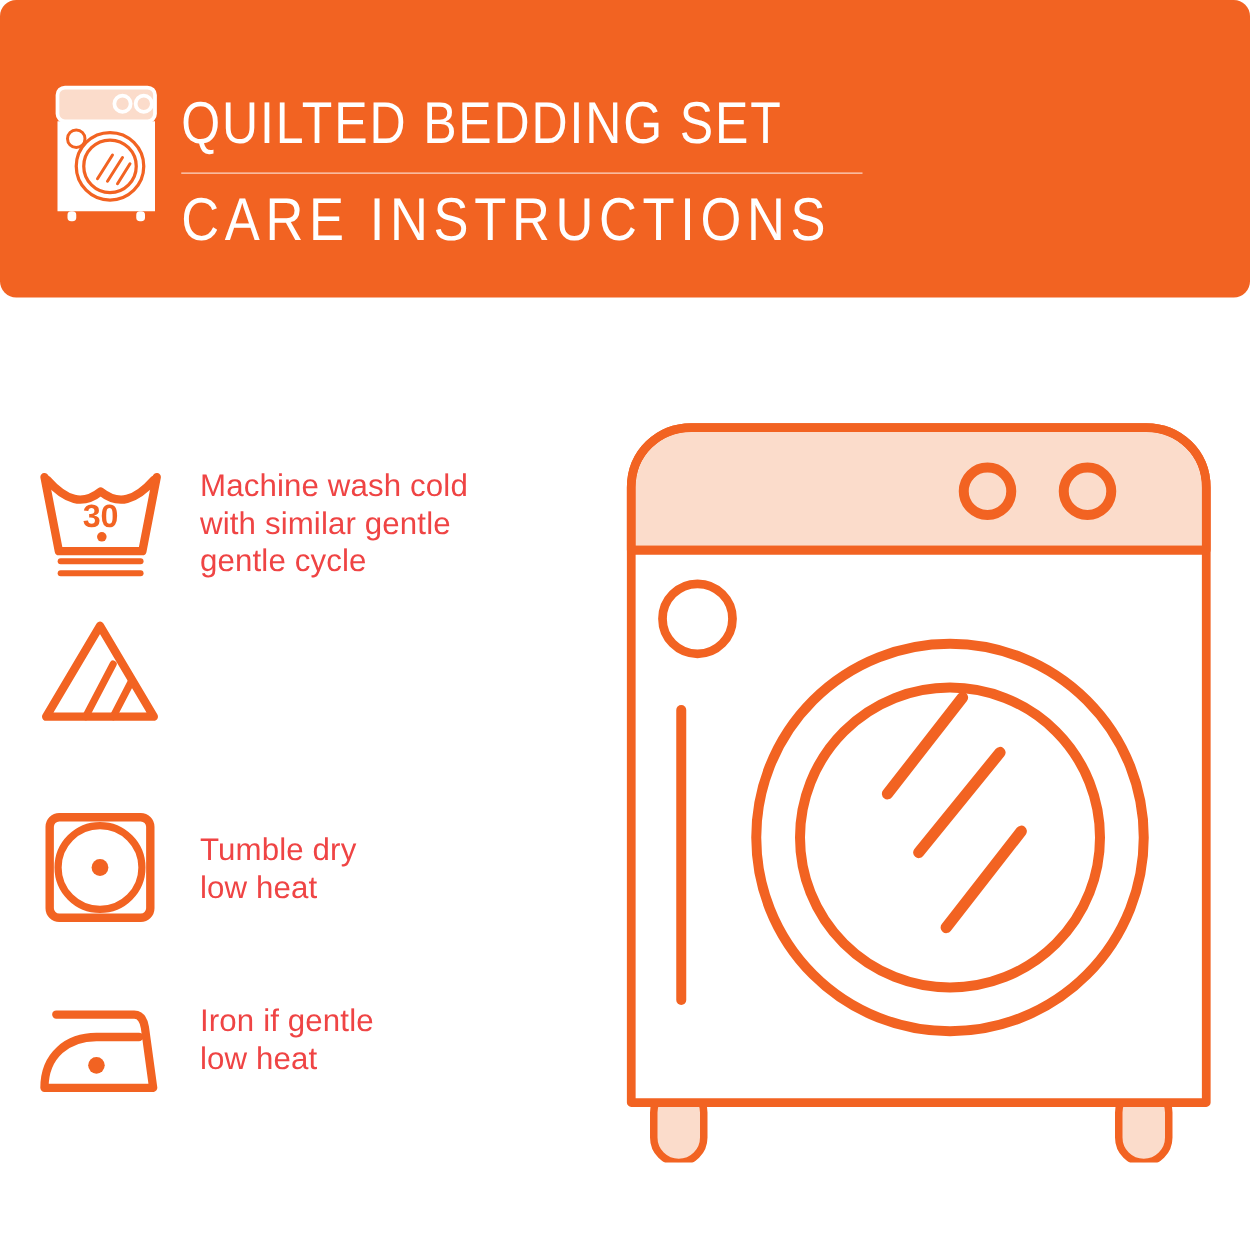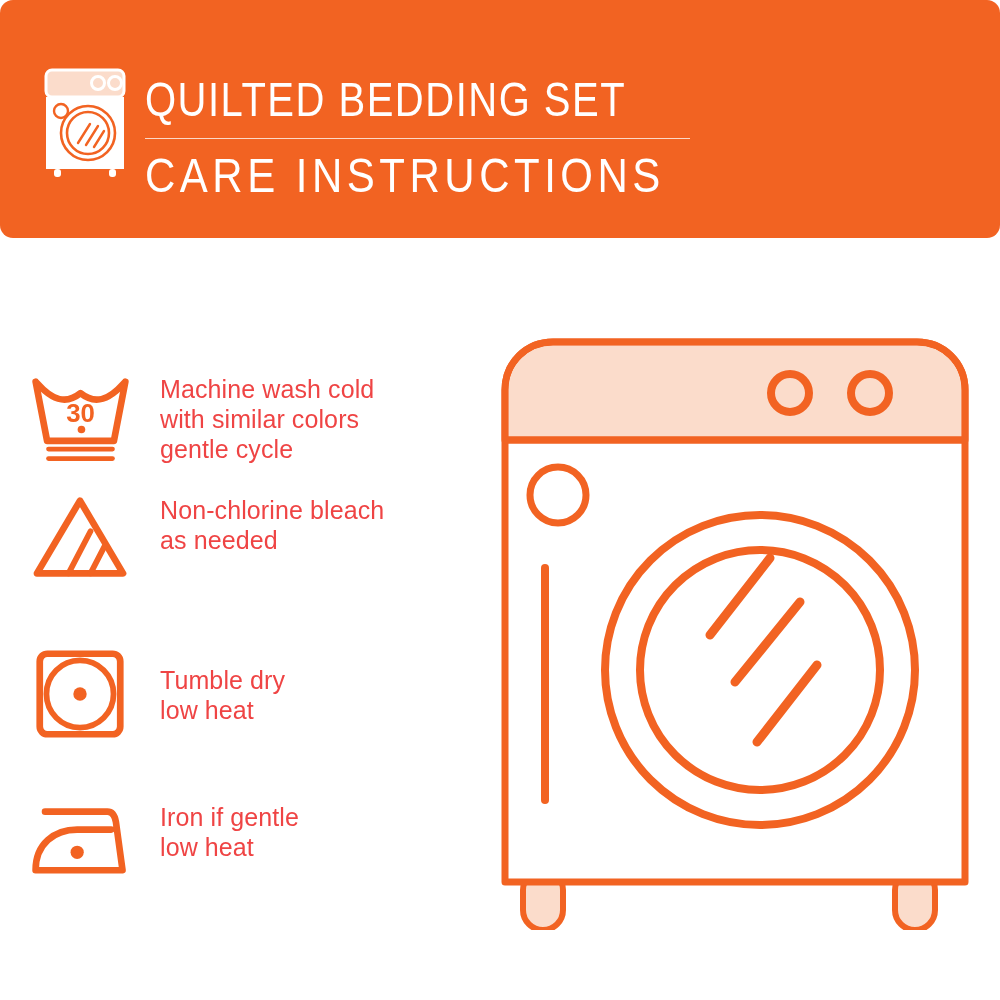--- a/index.html
+++ b/index.html
@@ -159,36 +159,32 @@
         <path d="M8 10 L20 72 L90 72 L102 10" fill="none" stroke="#F26322" stroke-width="7" stroke-linecap="round" stroke-linejoin="round"></path>
         <path d="M10 12 C 26 30, 40 34, 55 22 C 70 34, 84 30, 100 12" fill="none" stroke="#F26322" stroke-width="7" stroke-linecap="round" stroke-linejoin="round"></path>
         <text x="55" y="52" text-anchor="middle" font-family="Liberation Sans, sans-serif" font-size="27" font-weight="bold" fill="#F26322">30</text>
         <circle cx="56" cy="60" r="4" fill="#F26322"></circle>
         <rect x="19" y="78" width="72" height="5" rx="2.5" fill="#F26322"></rect>
         <rect x="19" y="88" width="72" height="5" rx="2.5" fill="#F26322"></rect>
       </svg>
     </div>
     <div class="care-text">
       <span class="ln">Machine wash cold</span>
-      <span class="ln">with similar colors</span>
+      <span class="ln">with similar gentle</span>
       <span class="ln">gentle cycle</span>
     </div>
   </div>
 
   <div class="care-row" id="care-row-1">
     <div class="care-symbol">
       <svg viewBox="0 0 104 92" width="100" height="88" aria-hidden="true">
         <path d="M52 8 L97 84 L7 84 Z" fill="none" stroke="#F26322" stroke-width="7" stroke-linejoin="round"></path>
         <line x1="40" y1="84" x2="63" y2="40" stroke="#F26322" stroke-width="6" stroke-linecap="round"></line>
         <line x1="63" y1="84" x2="78" y2="55" stroke="#F26322" stroke-width="6" stroke-linecap="round"></line>
       </svg>
-    </div>
-    <div class="care-text">
-      <span class="ln">Non-chlorine bleach</span>
-      <span class="ln">as needed</span>
     </div>
   </div>
 
   <div class="care-row" id="care-row-2">
     <div class="care-symbol">
       <svg viewBox="0 0 96 96" width="92" height="92" aria-hidden="true">
         <rect x="6" y="6" width="84" height="84" rx="8" ry="8" fill="none" stroke="#F26322" stroke-width="7"></rect>
         <circle cx="48" cy="48" r="35" fill="none" stroke="#F26322" stroke-width="6"></circle>
         <circle cx="48" cy="48" r="7" fill="#F26322"></circle>
       </svg>

